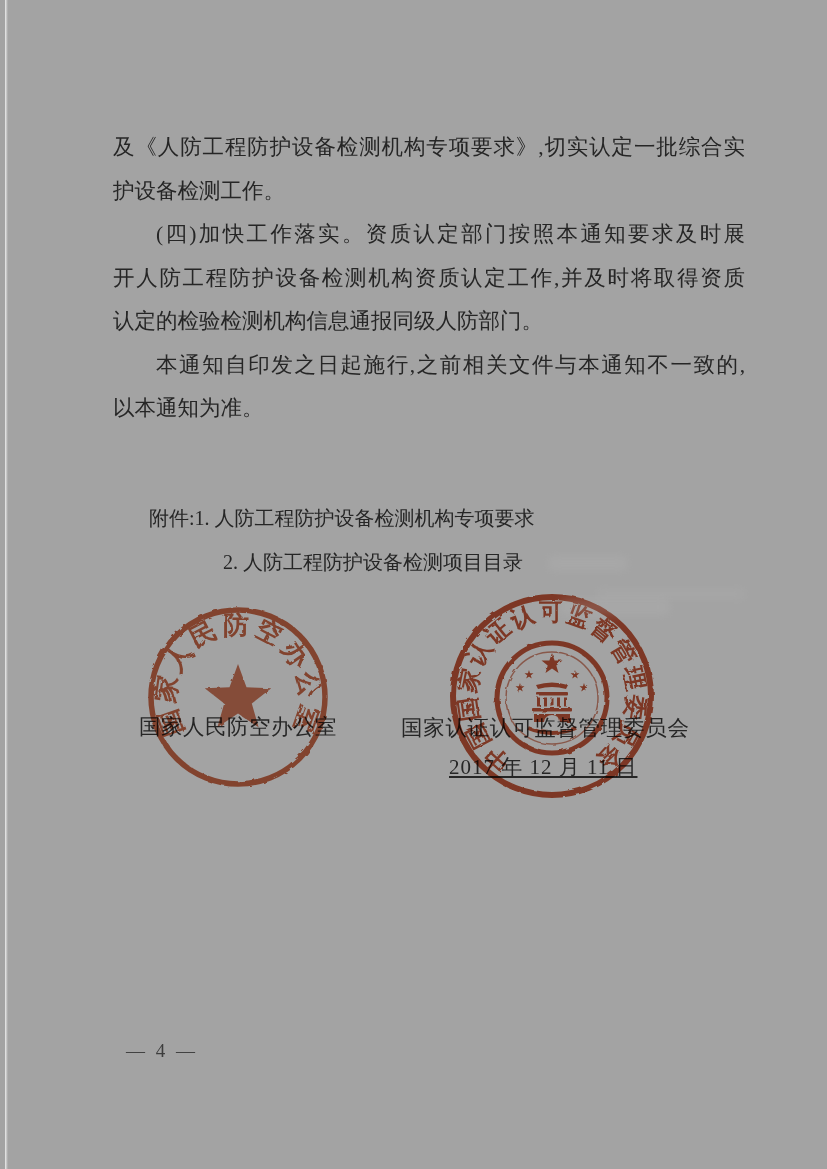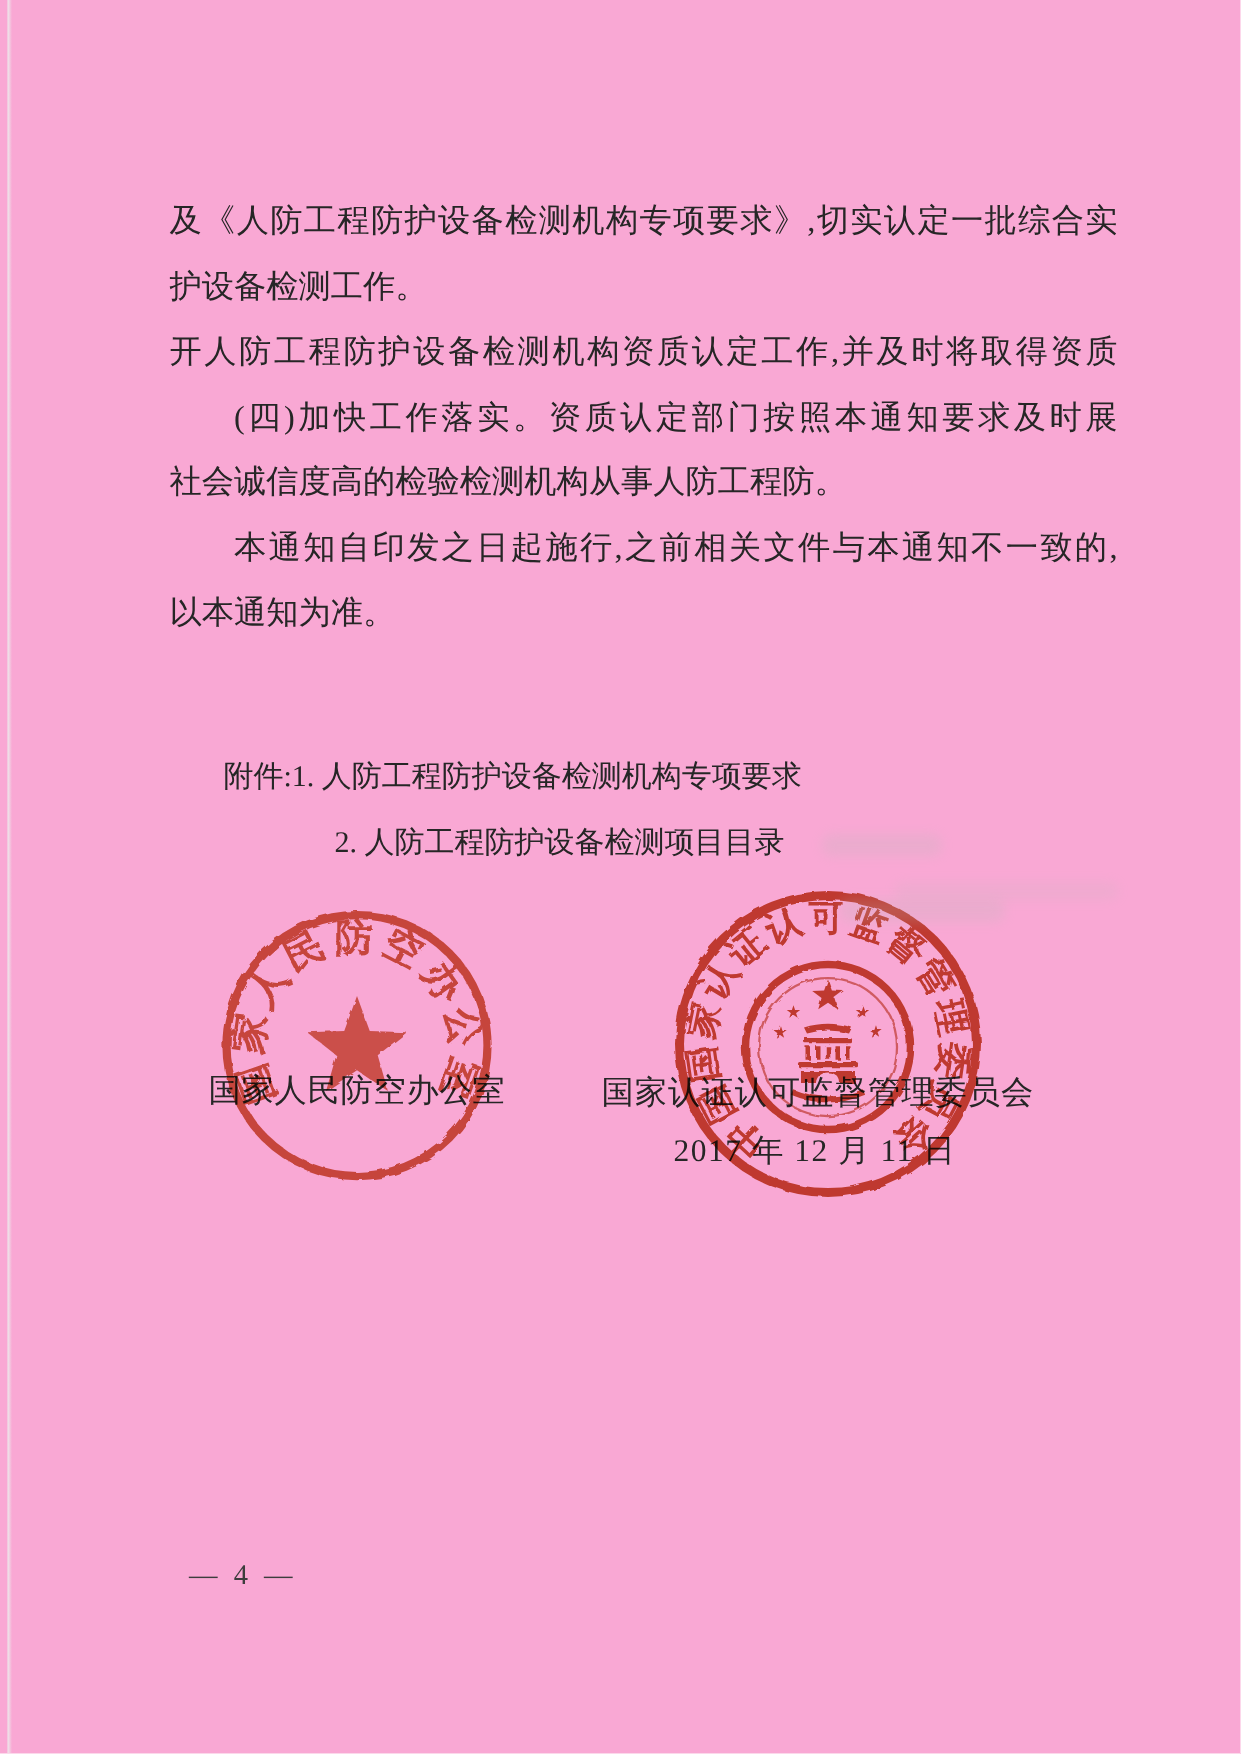--- a/index.html
+++ b/index.html
@@ -5,21 +5,21 @@
   html, body { margin: 0; padding: 0; }
   body {
     width: 827px; height: 1169px;
     background: #fdfdfd;
     font-family: "Liberation Serif", "DejaVu Serif", serif;
     overflow: hidden;
   }
   .page {
     position: relative;
     width: 827px; height: 1169px;
-    background: #f9a8d4;
+    background: #a3a3a3;
   }
   .scan-edge {
     position: absolute; left: 5px; top: 0; width: 3px; height: 1169px;
     background: linear-gradient(to right, #ececec, rgba(255,255,255,0));
   }
   
   .body-text {
     position: absolute; left: 113px; top: 126px; width: 632px;
     font-size: 21.5px; line-height: 43.5px; color: #262626;
   }
@@ -34,21 +34,21 @@
   .attachments {
     position: absolute; left: 113px; top: 497px; width: 632px;
     font-size: 20px; line-height: 43.5px; color: #262626;
   }
   .att-line1 { padding-left: 36px; }
   .att-line2 { padding-left: 110px; }
   
   .sig { position: absolute; color: #262626; white-space: nowrap; text-align: right; }
   .sig-left  { left: 139px; top: 712px; font-size: 21.5px; letter-spacing: 0.5px; }
   .sig-right { left: 401px; top: 713px; font-size: 21.5px; letter-spacing: 0.7px; }
-  .sig-date  { left: 449px; top: 753px; font-size: 21px; letter-spacing: 1px; }
+  .sig-date  { left: 449px; top: 753px; font-size: 21px; letter-spacing: 1px; text-decoration: underline; }
   
   .page-number {
     position: absolute; left: 126px; top: 1040px;
     font-size: 19px; letter-spacing: 3px; color: #3d3d3d; white-space: nowrap;
   }
   
   .seal { position: absolute; mix-blend-mode: multiply; }
   .seal-left  { left: 142px; top: 600px; opacity: 0.92; }
   .seal-right { left: 448px; top: 592px; opacity: 0.95; }
   .seal text { font-family: "Liberation Serif", "DejaVu Serif", serif; font-weight: 600; }
@@ -64,23 +64,23 @@
 </head>
 <body>
 
 <div class="page">
 
   <div class="scan-edge"></div>
 
   <div class="body-text">
     <div class="line">及《人防工程防护设备检测机构专项要求》,切实认定一批综合实</div>
     <div class="line final">护设备检测工作。</div>
+    <div class="line ind">(四)加快工作落实。资质认定部门按照本通知要求及时展</div>
     <div class="line">开人防工程防护设备检测机构资质认定工作,并及时将取得资质</div>
-    <div class="line ind">(四)加快工作落实。资质认定部门按照本通知要求及时展</div>
-    <div class="line final">社会诚信度高的检验检测机构从事人防工程防。</div>
+    <div class="line final">认定的检验检测机构信息通报同级人防部门。</div>
     <div class="line ind">本通知自印发之日起施行,之前相关文件与本通知不一致的,</div>
     <div class="line final">以本通知为准。</div>
   </div>
 
   <div class="attachments">
     <div class="att-line1">附件:1. 人防工程防护设备检测机构专项要求</div>
     <div class="att-line2">2. 人防工程防护设备检测项目目录</div>
   </div>
 
   <div class="sig sig-left">国家人民防空办公室</div>

